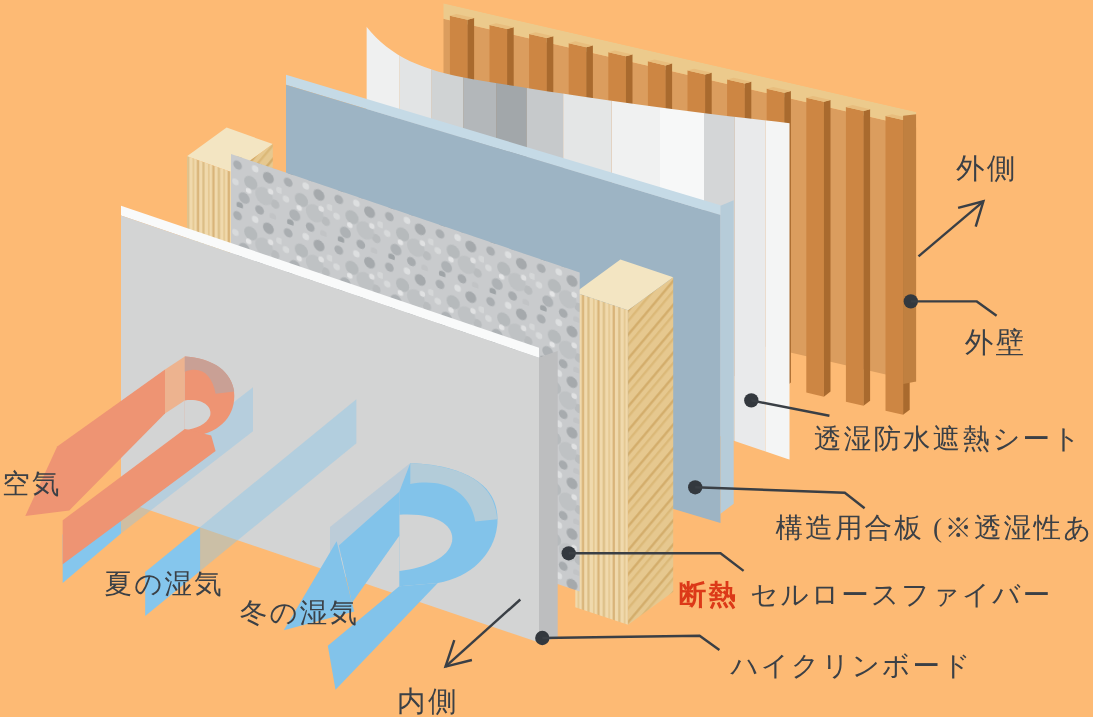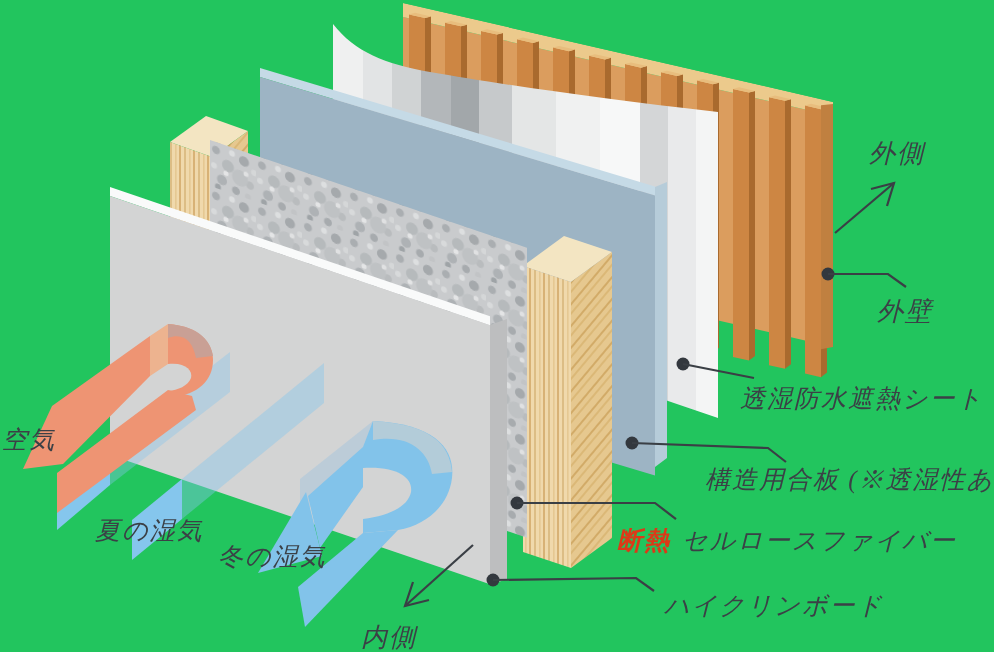--- a/index.html
+++ b/index.html
@@ -1,17 +1,17 @@
 <!DOCTYPE html>
 <html><head>
 <meta charset="utf-8">
 <style>
   html,body{margin:0;padding:0;background:#ffffff;}
-  .stage{position:relative;width:994px;height:652px;background:#22c55e;overflow:hidden;
-         font-family:"Liberation Serif","DejaVu Serif",serif;font-style:italic;}
+  .stage{position:relative;width:994px;height:652px;background:#fdba74;overflow:hidden;
+         font-family:"Liberation Serif","DejaVu Serif",serif;}
   svg text{font-family:"Liberation Serif","DejaVu Serif",serif;fill:#3b4046;letter-spacing:2px;}
   svg text.big{font-size:26px;}
   svg text.med{font-size:25px;}
   svg text.accent{fill:#dc3918;font-weight:bold;}
   .leader{stroke:#3a3f45;stroke-width:2.2;fill:none;}
   .dot{fill:#33383e;}
 </style>
 </head>
 <body>
 

